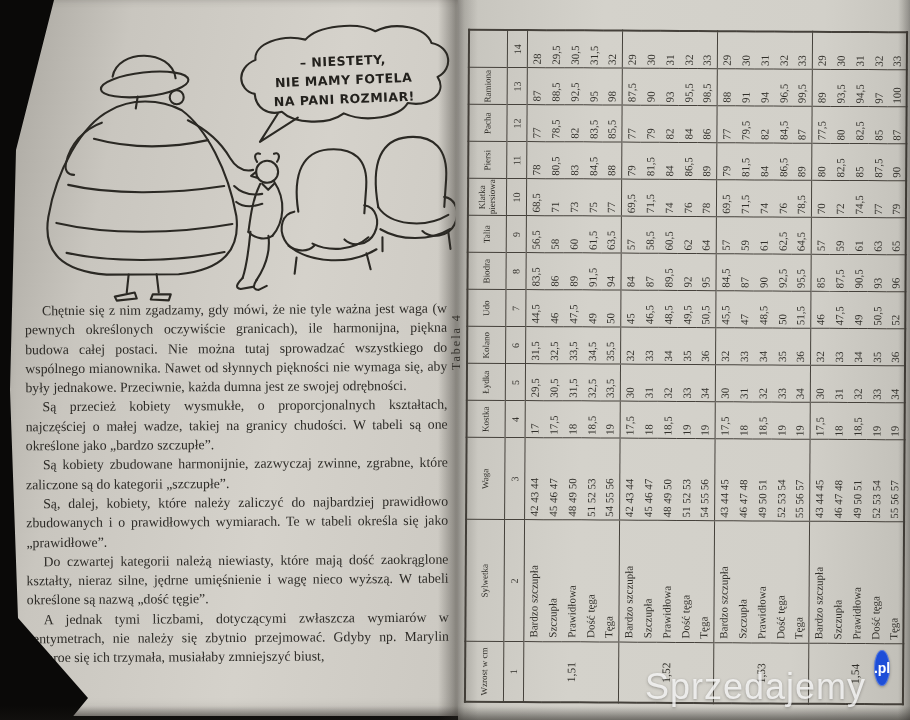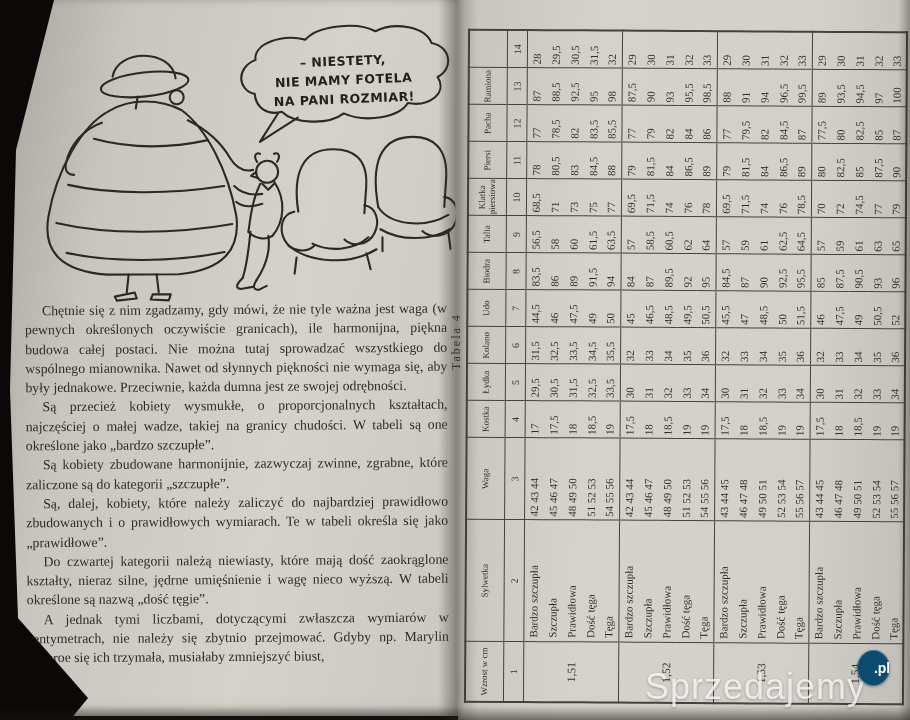--- a/index.html
+++ b/index.html
@@ -54,23 +54,23 @@
   .meas td.syl{padding-left:4px;}
   .meas td.waga{padding-left:3px;}
   .meas td.num{padding-left:3px;}
 
   
   .watermark{position:absolute;left:645px;top:666px;z-index:20;
     font-family:"Liberation Sans",sans-serif;}
   .watermark .word{font-size:36px;font-weight:normal;letter-spacing:1px;
     color:rgba(250,250,250,.82);text-shadow:0 1px 3px rgba(40,38,34,.35);margin-top:6px;}
   .watermark .badge{position:absolute;right:-24px;top:-16px;width:16px;height:36px;
-    border-radius:50%;background:#0c4a6e;color:#fff;font-size:14px;font-weight:bold;
+    border-radius:50%;background:#1d4ed8;color:#fff;font-size:14px;font-weight:bold;
     display:flex;align-items:center;justify-content:center;
-    box-shadow:0 1px 3px rgba(0,0,0,.3), inset 0 0 0 1px rgba(255,255,255,.25);padding-left:17px;}
+    box-shadow:0 1px 3px rgba(0,0,0,.3), inset 0 0 0 1px rgba(255,255,255,.25);}
 </style>
 </head>
 <body>
 
 <div class="photo">
 
   <div class="page-left"></div>
   <div class="page-right"></div>
 
   <svg class="cartoon" viewBox="0 0 445 300">

